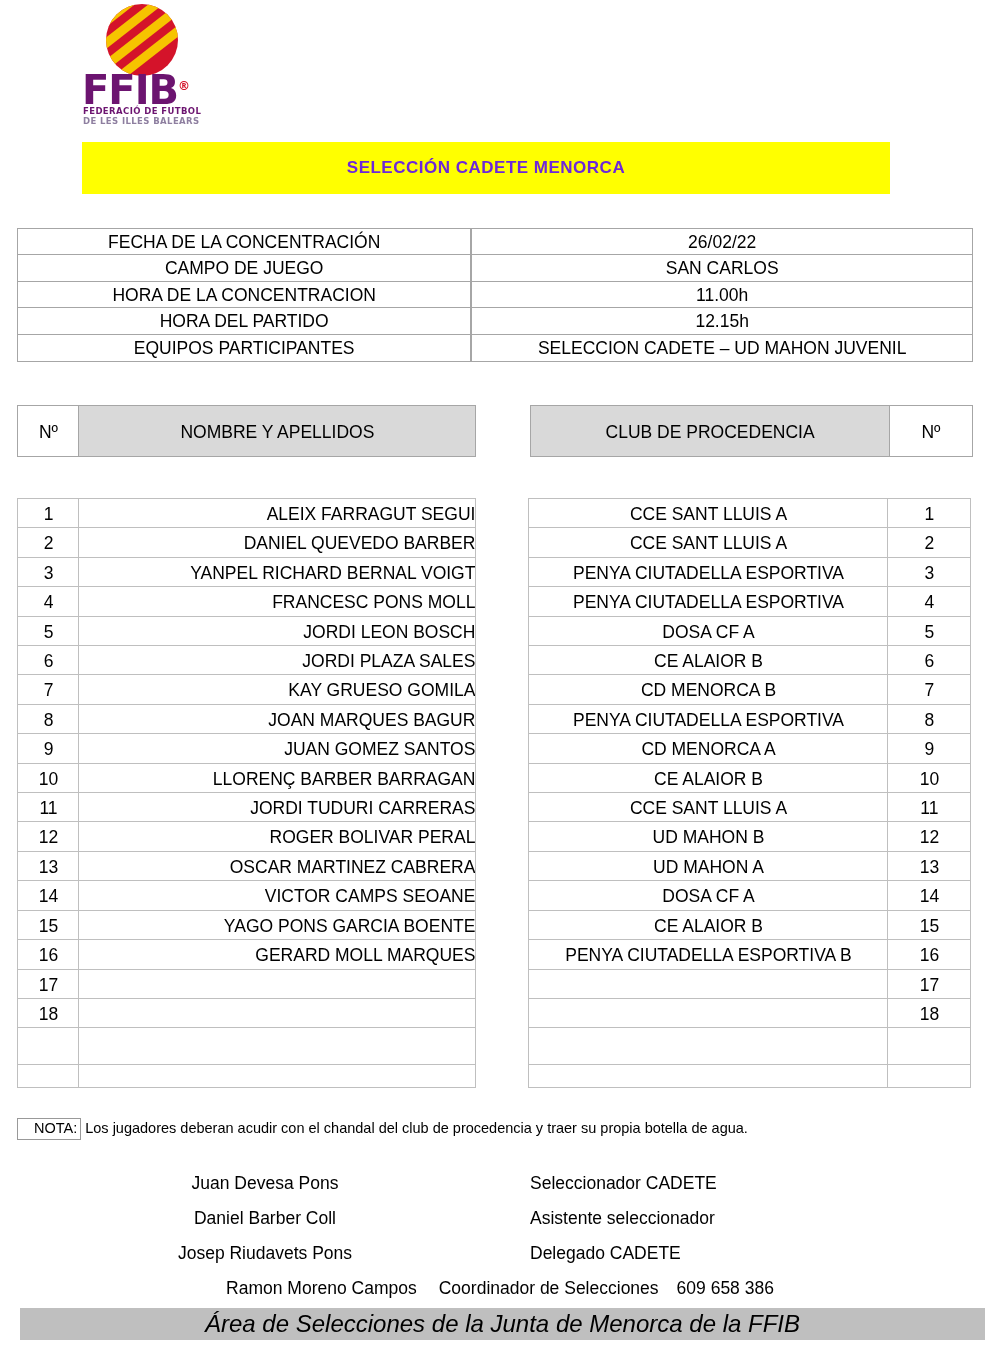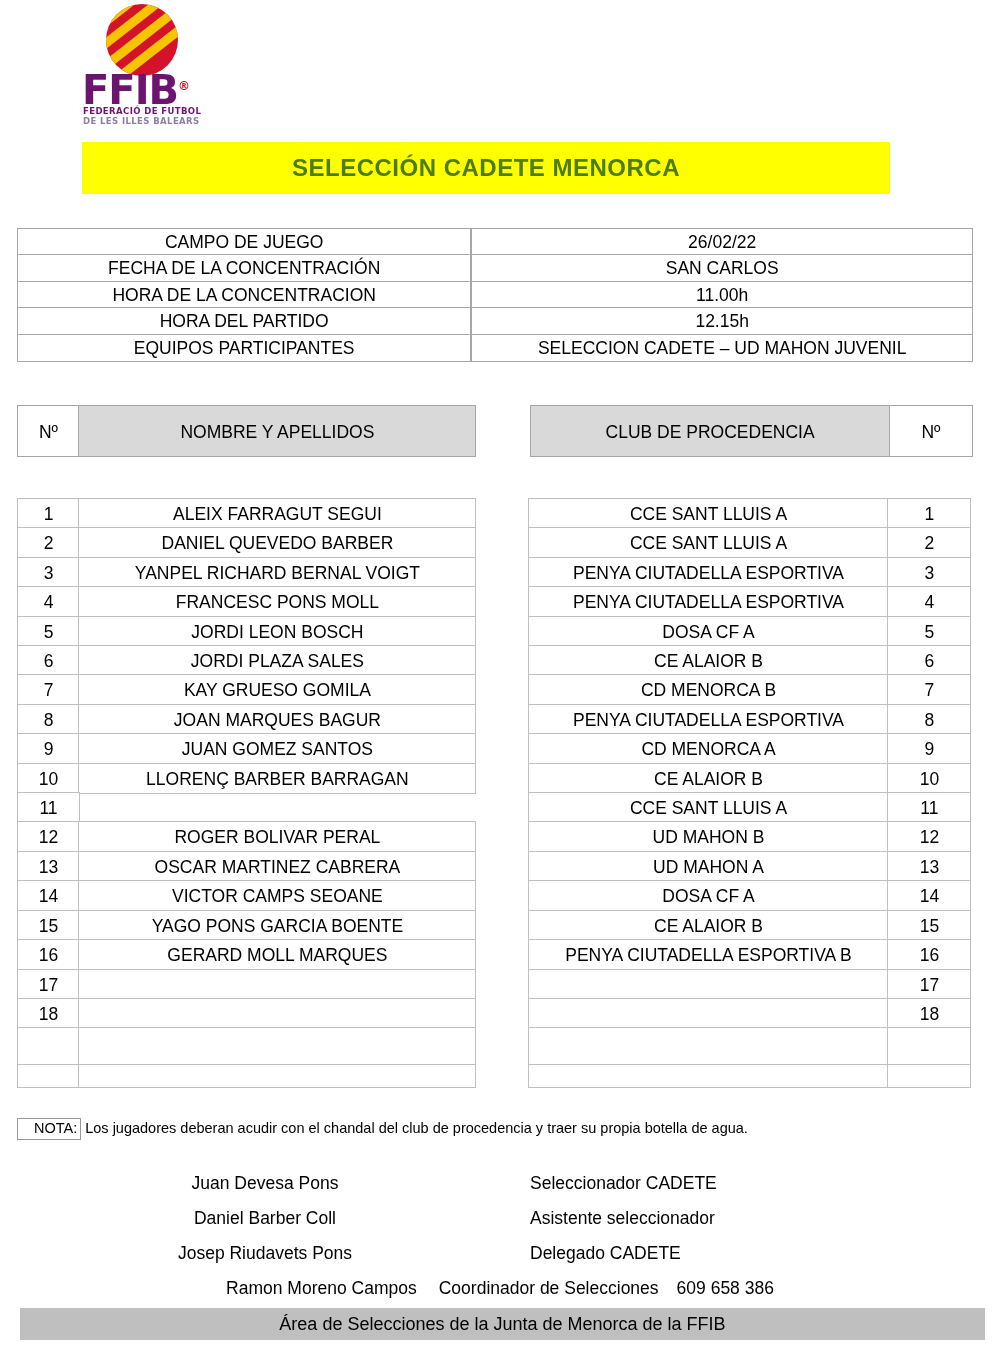--- a/index.html
+++ b/index.html
@@ -106,24 +106,24 @@
     left: 82px;
     top: 142px;
     width: 808px;
     height: 52px;
     background: #ffff00;
     display: flex;
     align-items: center;
     justify-content: center;
   }
   .title-banner span {
-    font-size: 24px;
+    font-size: 17px;
     font-weight: bold;
     letter-spacing: 0.5px;
-    color: #4d7c0f;
+    color: #6d28d9;
   }
 
   
   .info-wrap {
     position: absolute;
     left: 17px;
     top: 228px;
     width: 956px;
     display: flex;
     justify-content: space-between;
@@ -185,21 +185,21 @@
     border: 1.6px solid #bfbfbf;
     height: 31px;
     line-height: 31px;
     font-size: 17.5px;
     box-sizing: border-box;
     background: #fff;
     white-space: nowrap;
     overflow: hidden;
   }
   .p-num { width: 63px; text-align: center; }
-  .p-name { width: 398px; margin-left: -1.6px; text-align: center; box-sizing: border-box; }
+  .p-name { width: 398px; margin-left: -1.6px; text-align: right; box-sizing: border-box; }
   .p-club { width: 361px; text-align: center; }
   .p-num-r { width: 84px; margin-left: -1.6px; text-align: center; }
 
   .prow.tall .pcell { height: 38px; line-height: 38px; }
   .prow.short .pcell { height: 24px; line-height: 24px; }
 
   
   .nota {
     position: absolute;
     left: 17px;
@@ -250,21 +250,22 @@
   .footer-bar {
     position: absolute;
     left: 20px;
     top: 1308px;
     width: 965px;
     height: 32px;
     background: #bfbfbf;
     display: flex;
     align-items: center;
     justify-content: center;
-    font-size: 18px;
+    font-size: 24px;
+    font-style: italic;
   }
 </style>
 </head>
 <body>
 
 <div class="header">
 
   <div class="logo-block">
     <div class="logo-ball">
       <div class="stripe s1"></div>
@@ -280,22 +281,22 @@
 
 
 </div>
 
 <div class="title-banner">
   <span>SELECCIÓN   CADETE   MENORCA</span>
 </div>
 
 <div class="info-wrap">
   <div class="info-col-left">
+    <div class="info-row">FECHA DE LA CONCENTRACIÓN</div>
     <div class="info-row">CAMPO DE JUEGO</div>
-    <div class="info-row">FECHA DE LA CONCENTRACIÓN</div>
     <div class="info-row">HORA DE LA CONCENTRACION</div>
     <div class="info-row">HORA DEL PARTIDO</div>
     <div class="info-row">EQUIPOS PARTICIPANTES</div>
   </div>
   <div class="info-col-right">
     <div class="info-row">26/02/22</div>
     <div class="info-row">SAN CARLOS</div>
     <div class="info-row">11.00h</div>
     <div class="info-row">12.15h</div>
     <div class="info-row">SELECCION CADETE – UD MAHON JUVENIL</div>
@@ -350,20 +351,21 @@
       <div class="prow">
         <div class="pcell p-num">9</div>
         <div class="pcell p-name">JUAN GOMEZ SANTOS</div>
       </div>
       <div class="prow">
         <div class="pcell p-num">10</div>
         <div class="pcell p-name">LLORENÇ BARBER BARRAGAN</div>
       </div>
       <div class="prow">
         <div class="pcell p-num">11</div>
+        <div class="pcell p-name">JORDI TUDURI CARRERAS</div>
       </div>
       <div class="prow">
         <div class="pcell p-num">12</div>
         <div class="pcell p-name">ROGER BOLIVAR PERAL</div>
       </div>
       <div class="prow">
         <div class="pcell p-num">13</div>
         <div class="pcell p-name">OSCAR MARTINEZ CABRERA</div>
       </div>
       <div class="prow">

